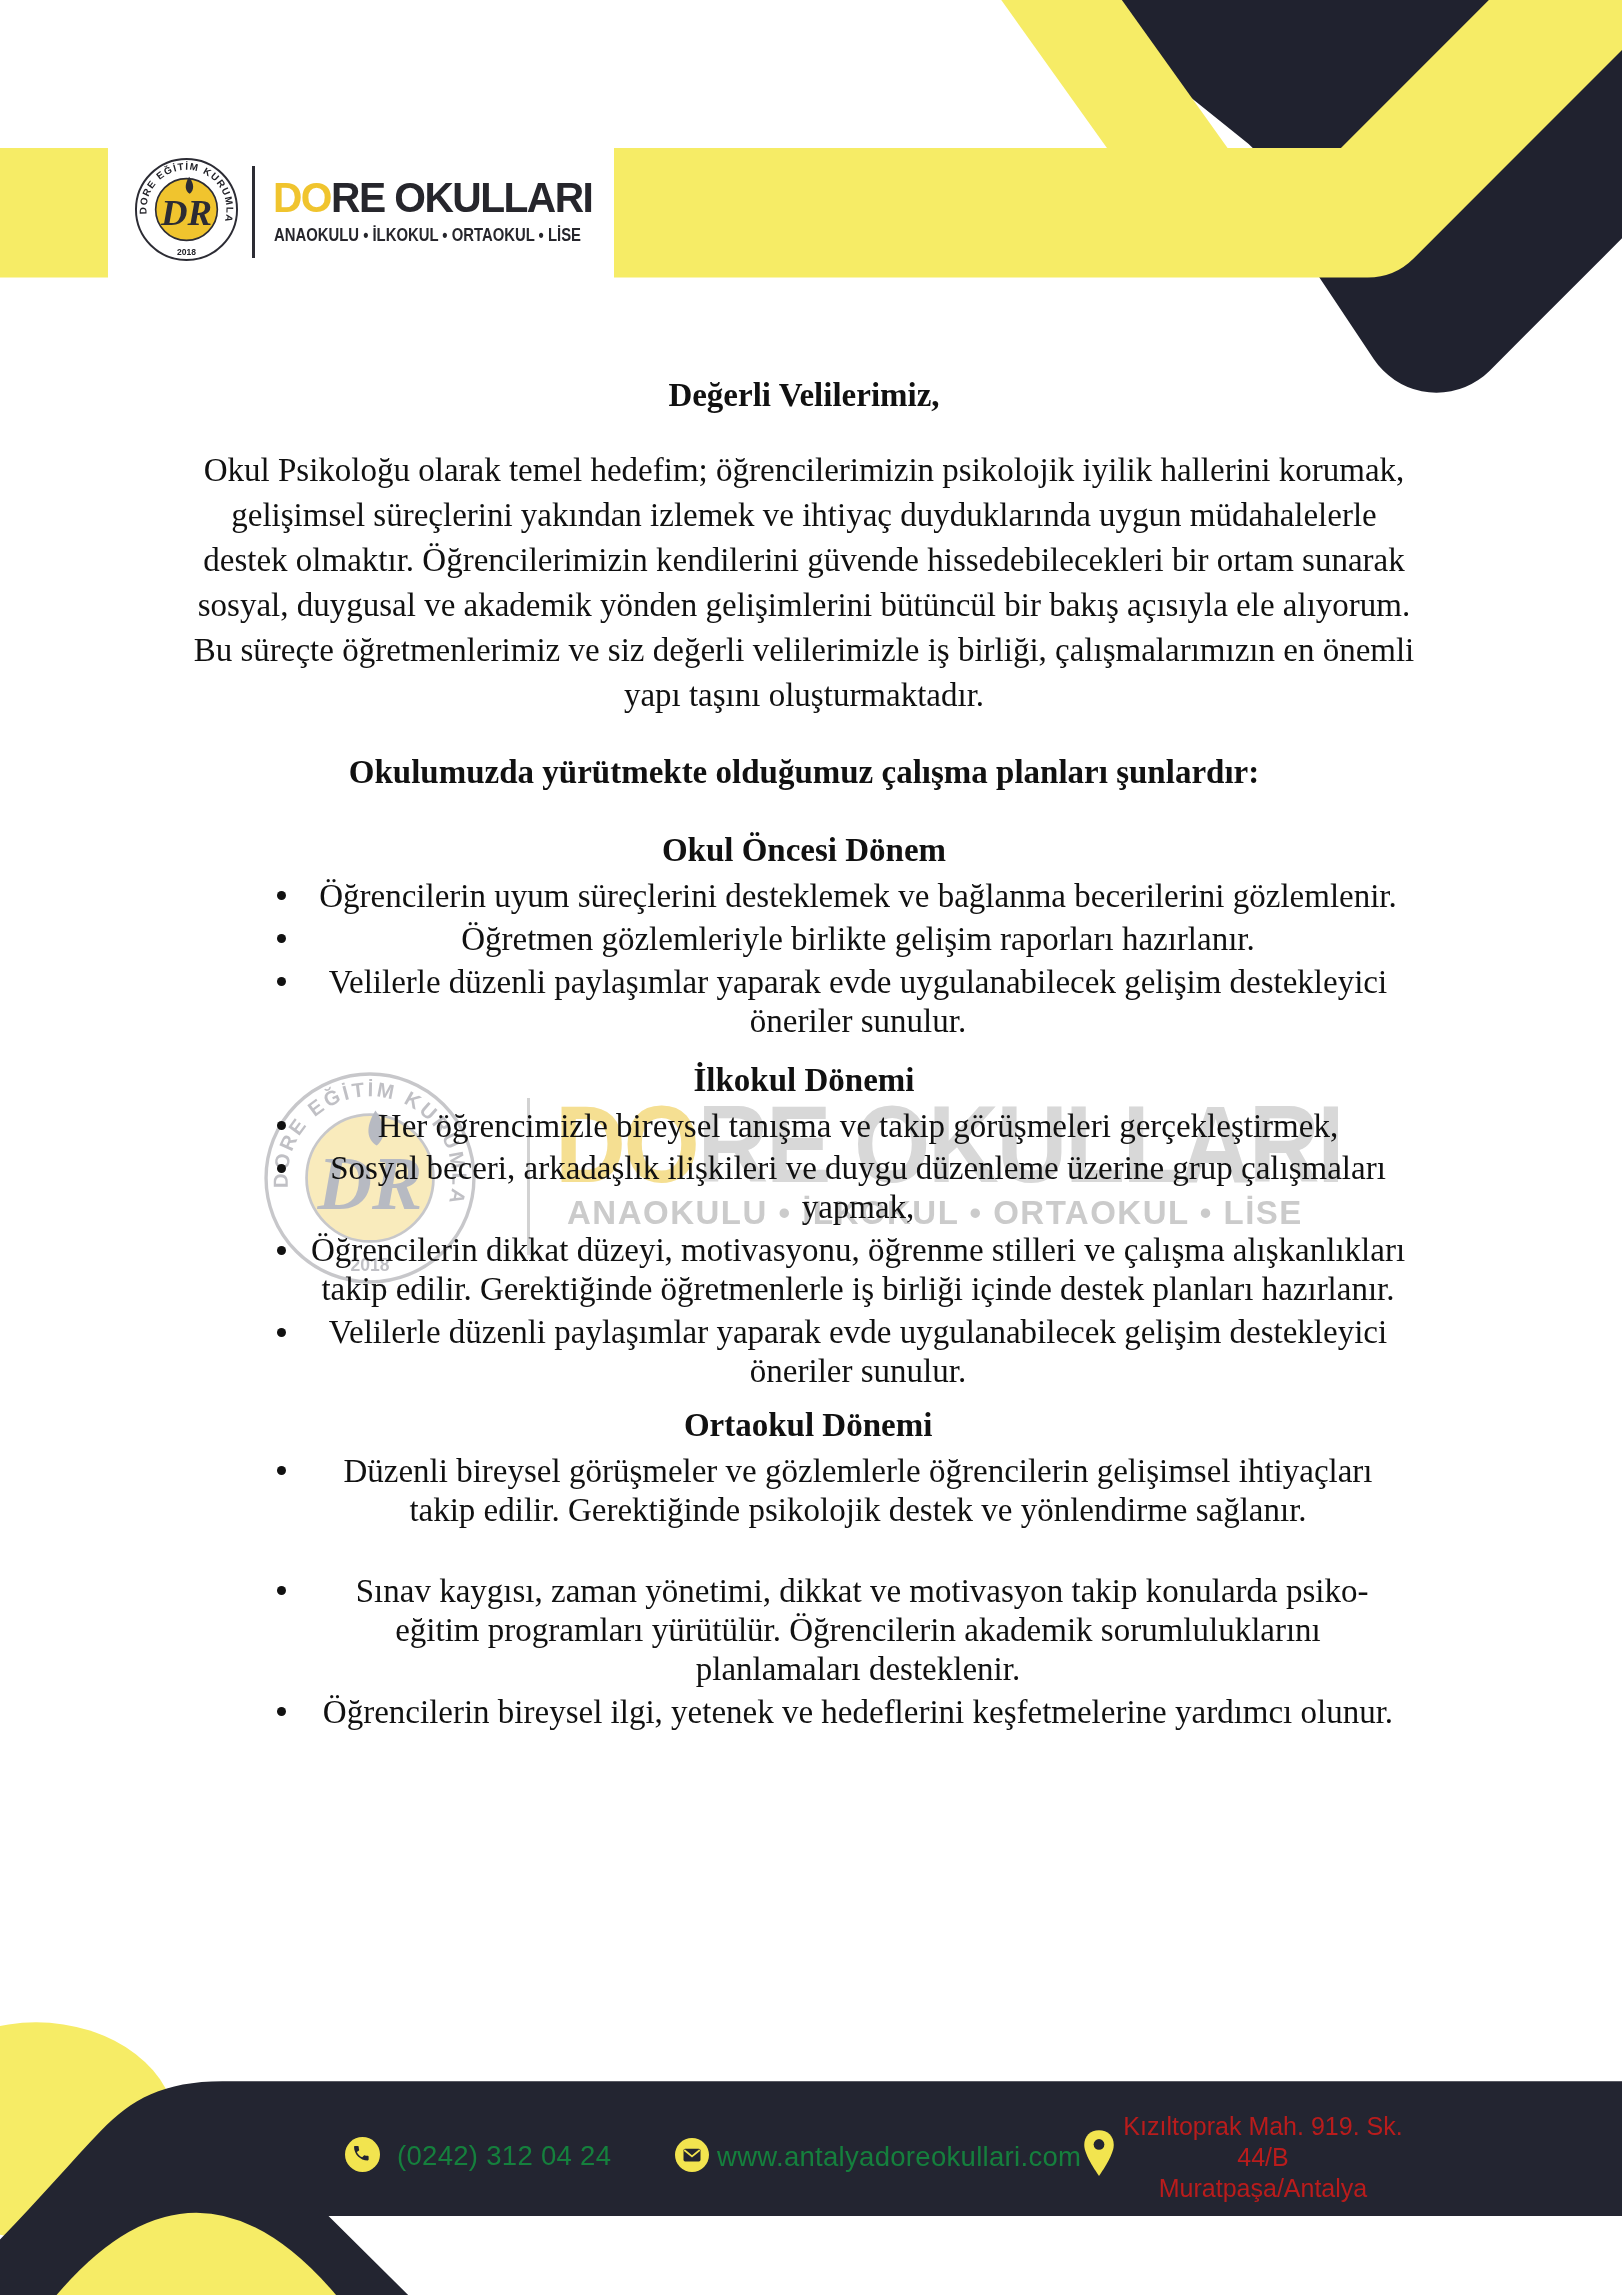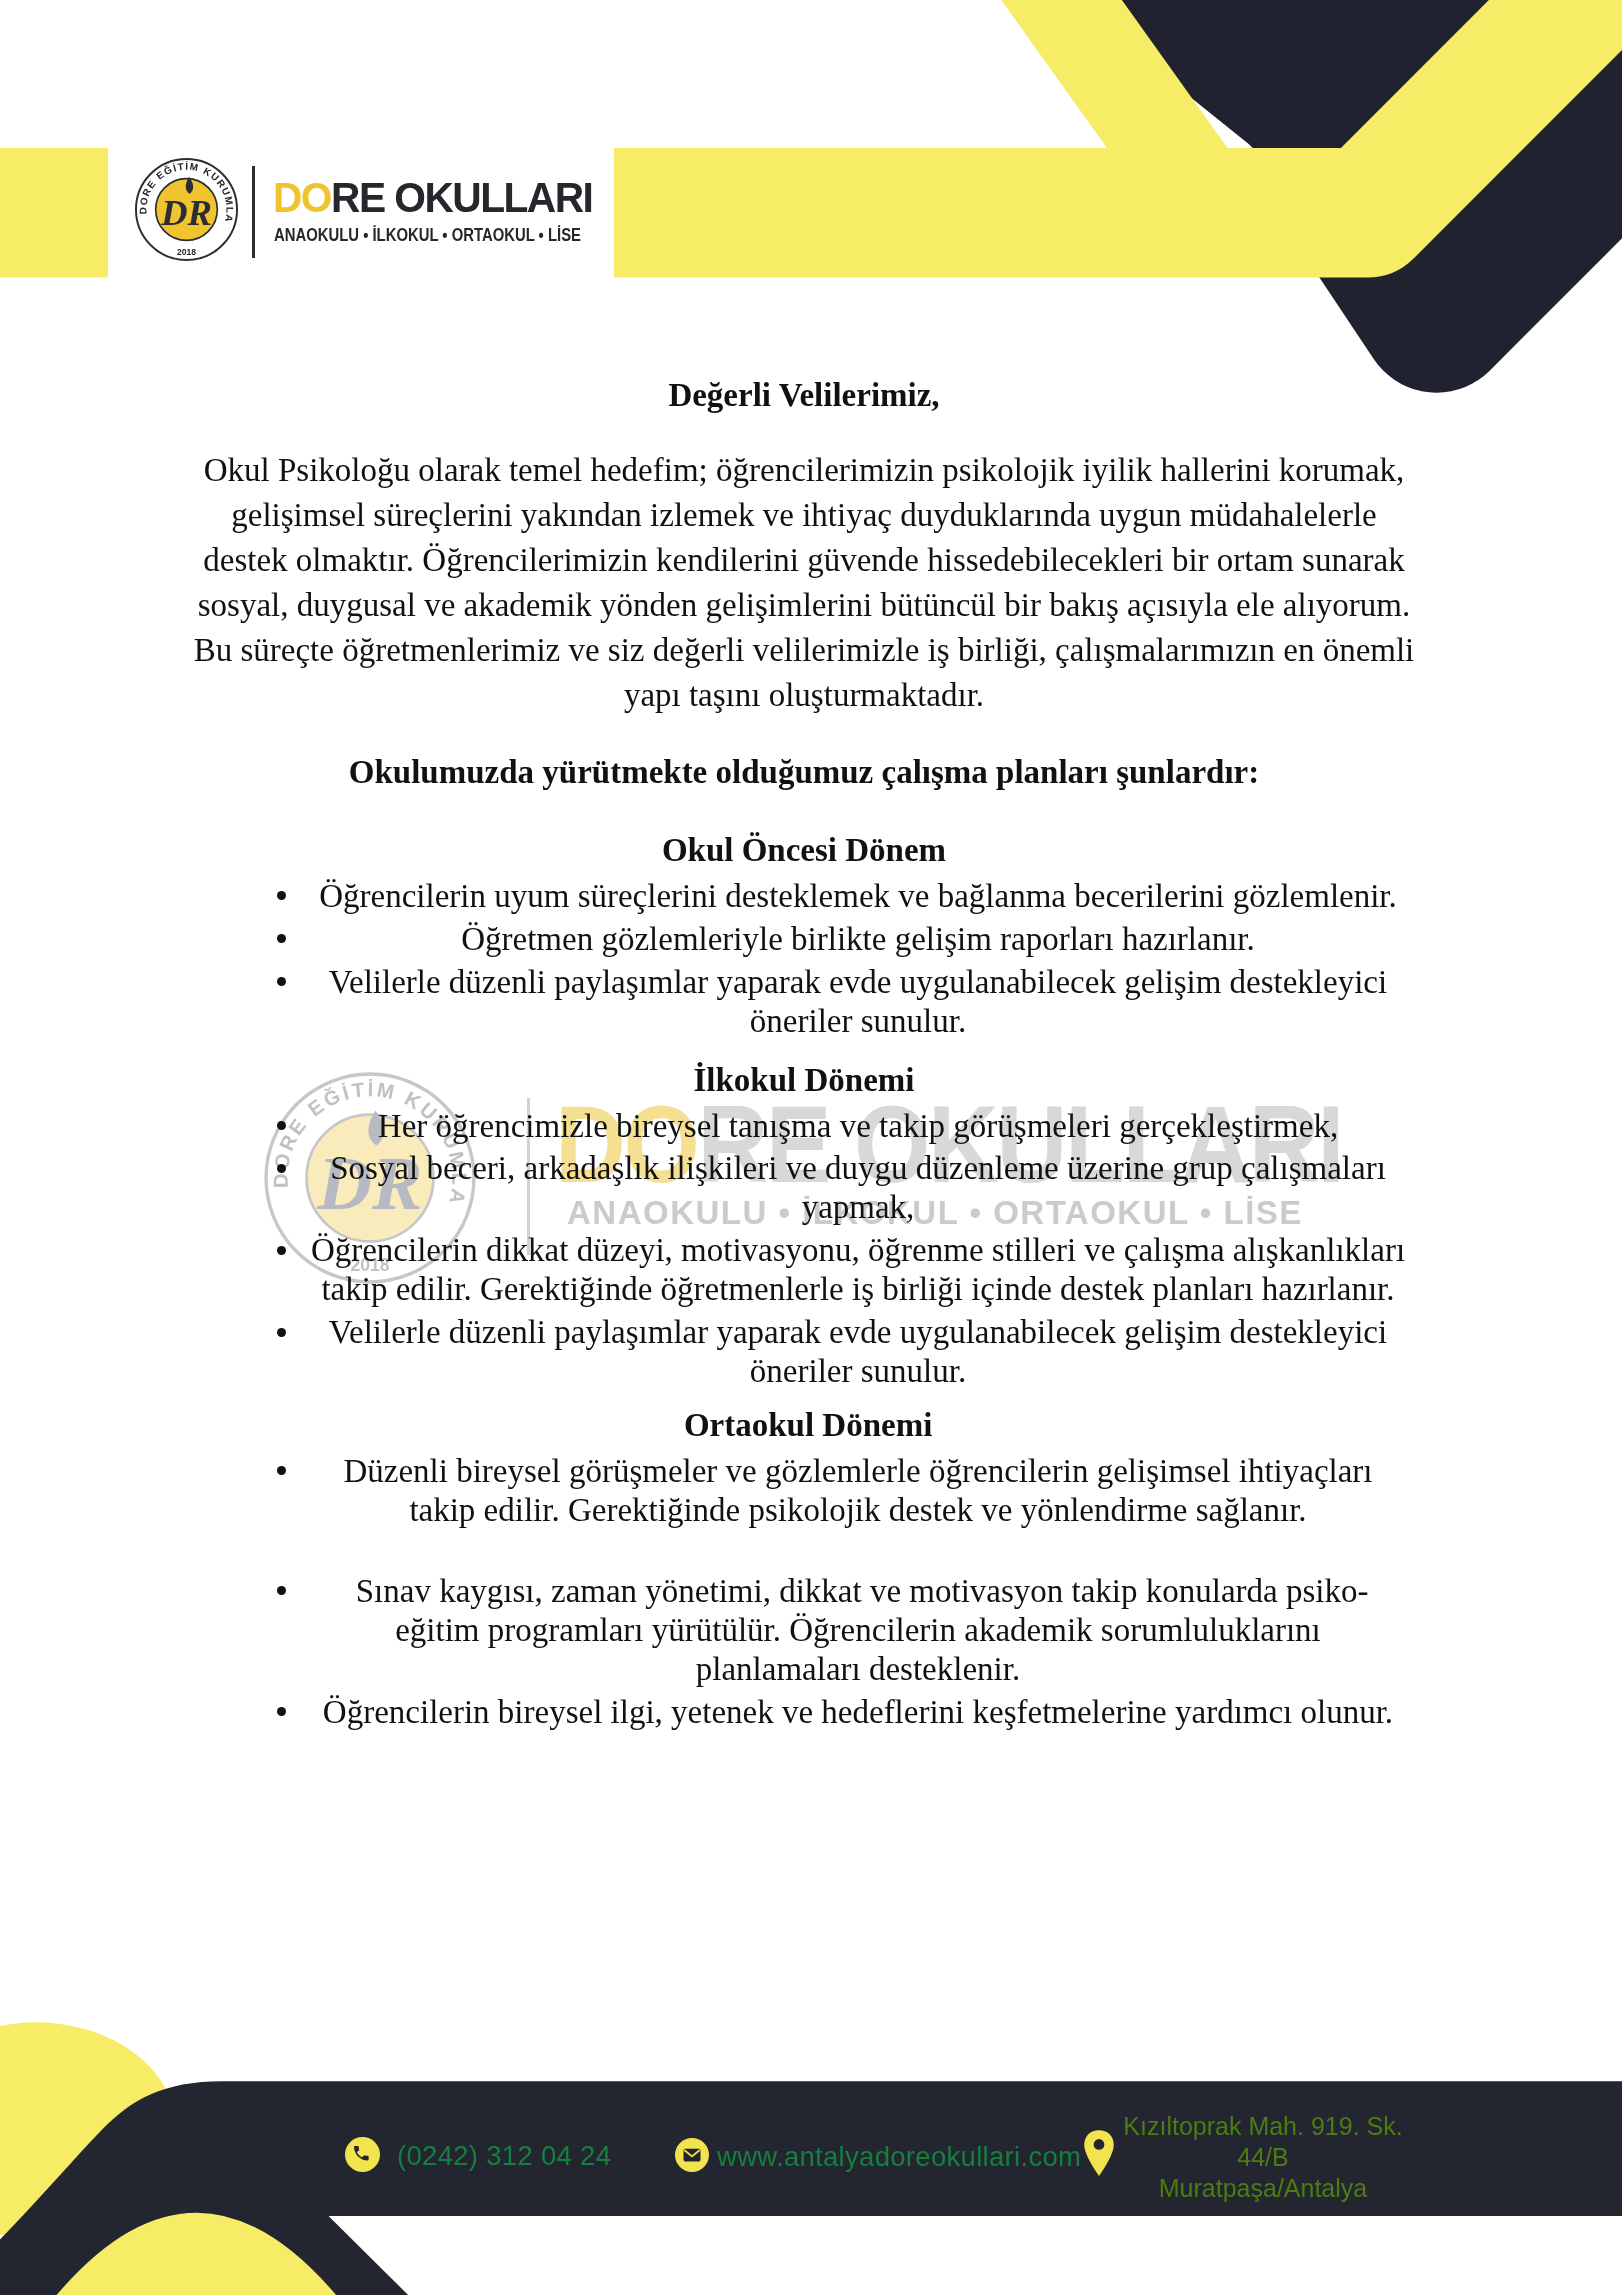--- a/index.html
+++ b/index.html
@@ -45,21 +45,21 @@
   ul.blist li .dot{position:absolute;left:76px;top:14.4px;width:9.2px;height:9.2px;border-radius:50%;background:#111;}
   .ul-okul-oncesi{margin-top:39px;}
   .ul-ilkokul{margin-top:46px;}
   .ul-ortaokul{margin-top:43px;}
   li.gap-before{margin-top:42px;}
 
   
   .footer-text{position:absolute;font-family:"Liberation Sans",sans-serif;color:#15803d;z-index:6;}
   .f-phone{left:397px;top:2140px;font-size:27.5px;letter-spacing:0.3px;}
   .f-url{left:717px;top:2141px;font-size:27.5px;letter-spacing:0.3px;}
-  .f-address{left:1119px;top:2111px;width:288px;font-size:25px;line-height:31px;text-align:center;color:#4d7c0f;}
+  .f-address{left:1119px;top:2111px;width:288px;font-size:25px;line-height:31px;text-align:center;color:#b91c1c;}
   .f-icon{position:absolute;z-index:6;}
 </style>
 </head>
 <body>
 
 <div class="page">
 
   <svg class="abs" style="left:0;top:0;z-index:2;" width="1623" height="432" viewBox="0 0 2480 660">
     <path d="M 2085,320 L 2195,485 L 2900,-220" fill="none" stroke="#20222f" stroke-width="230" stroke-linecap="round" stroke-linejoin="round"></path>
     <path d="M 1650,-10 L 2290,-10 L 2063,218 Q 1985,300 1908,220 L 1705,57 Z" fill="#20222f"></path>

